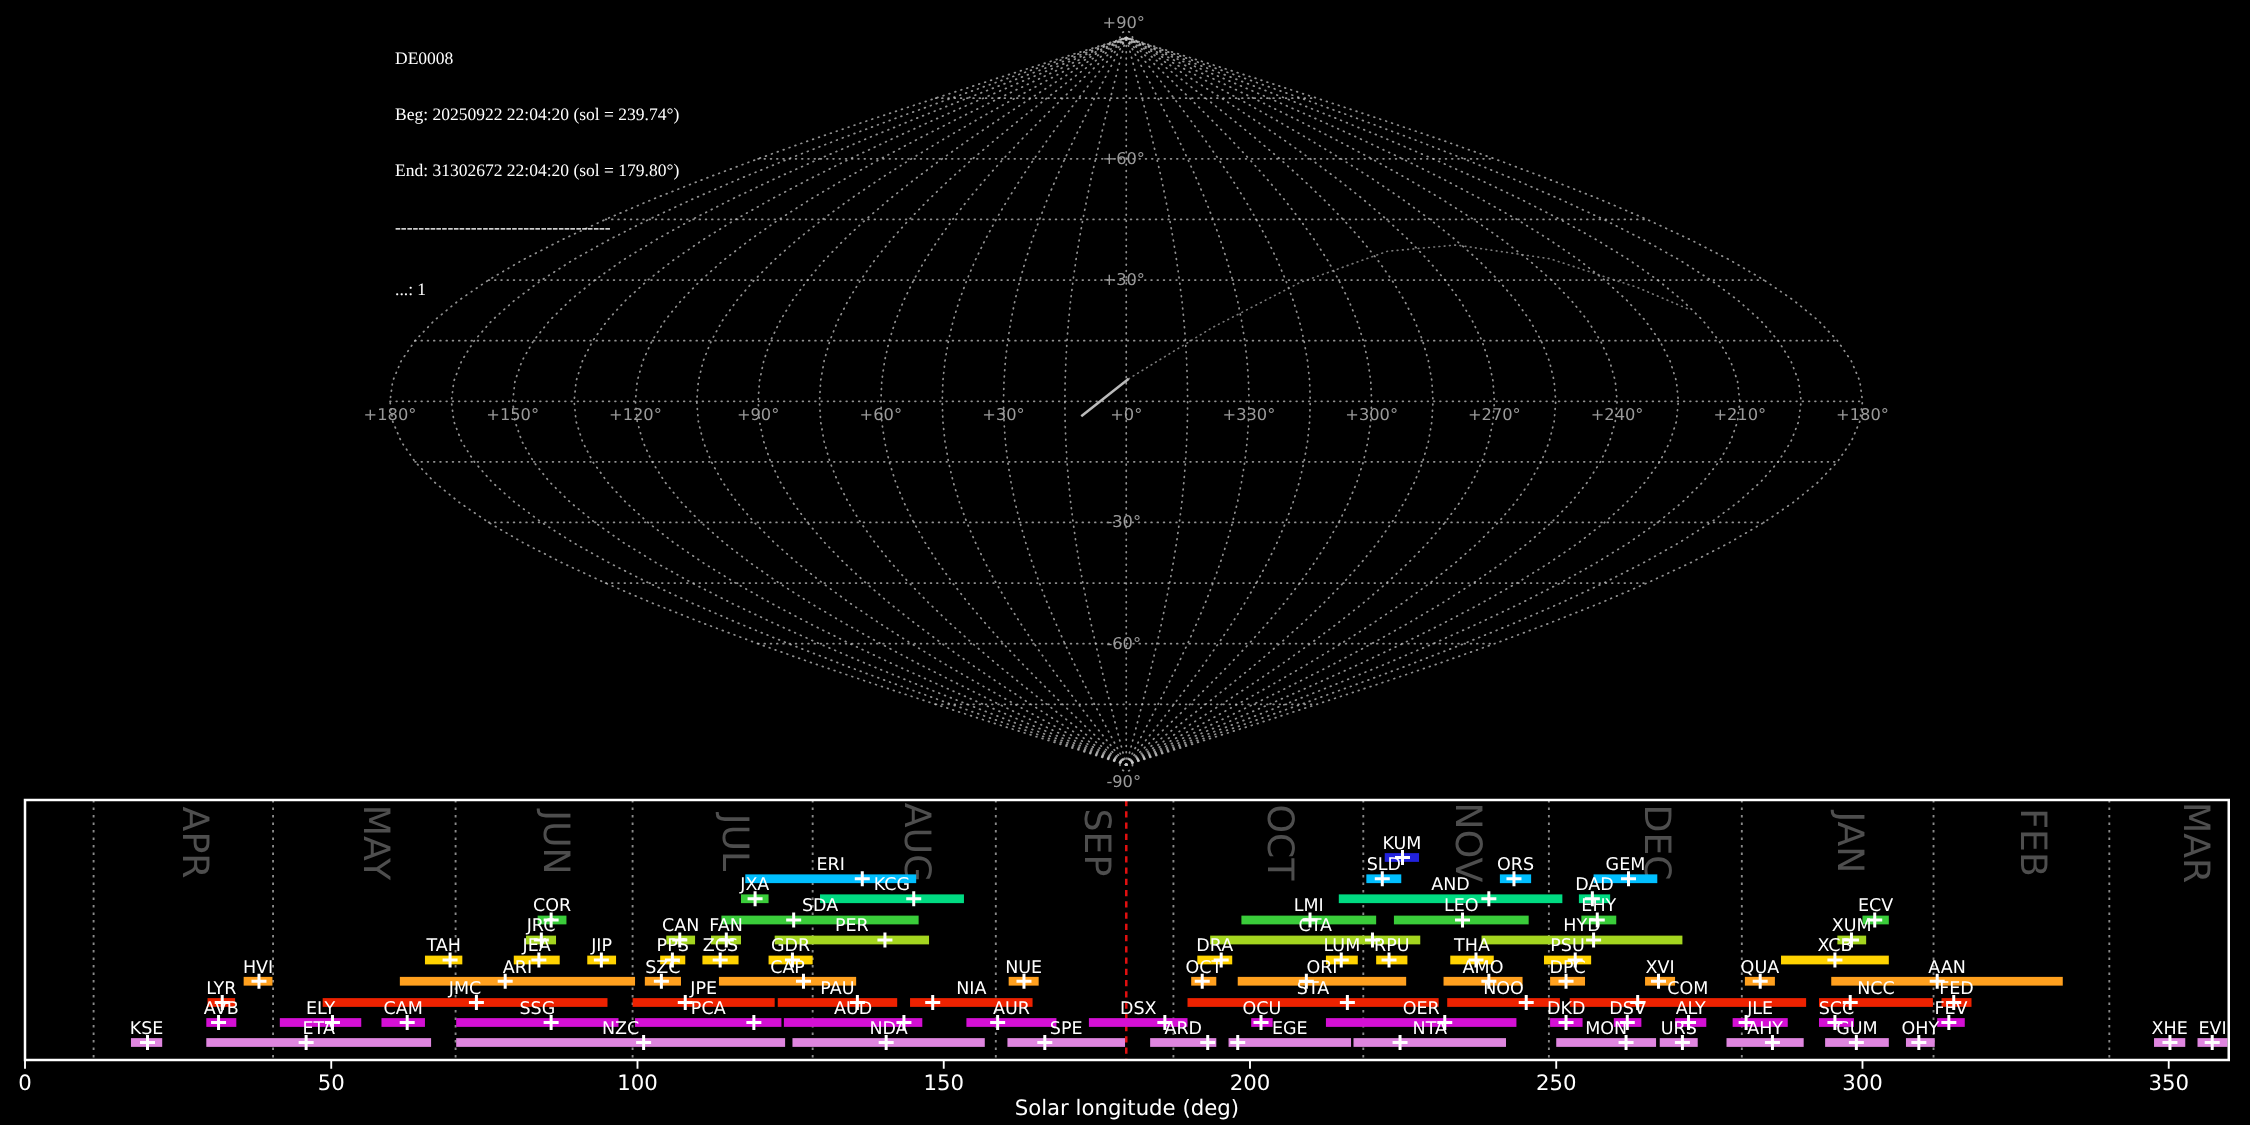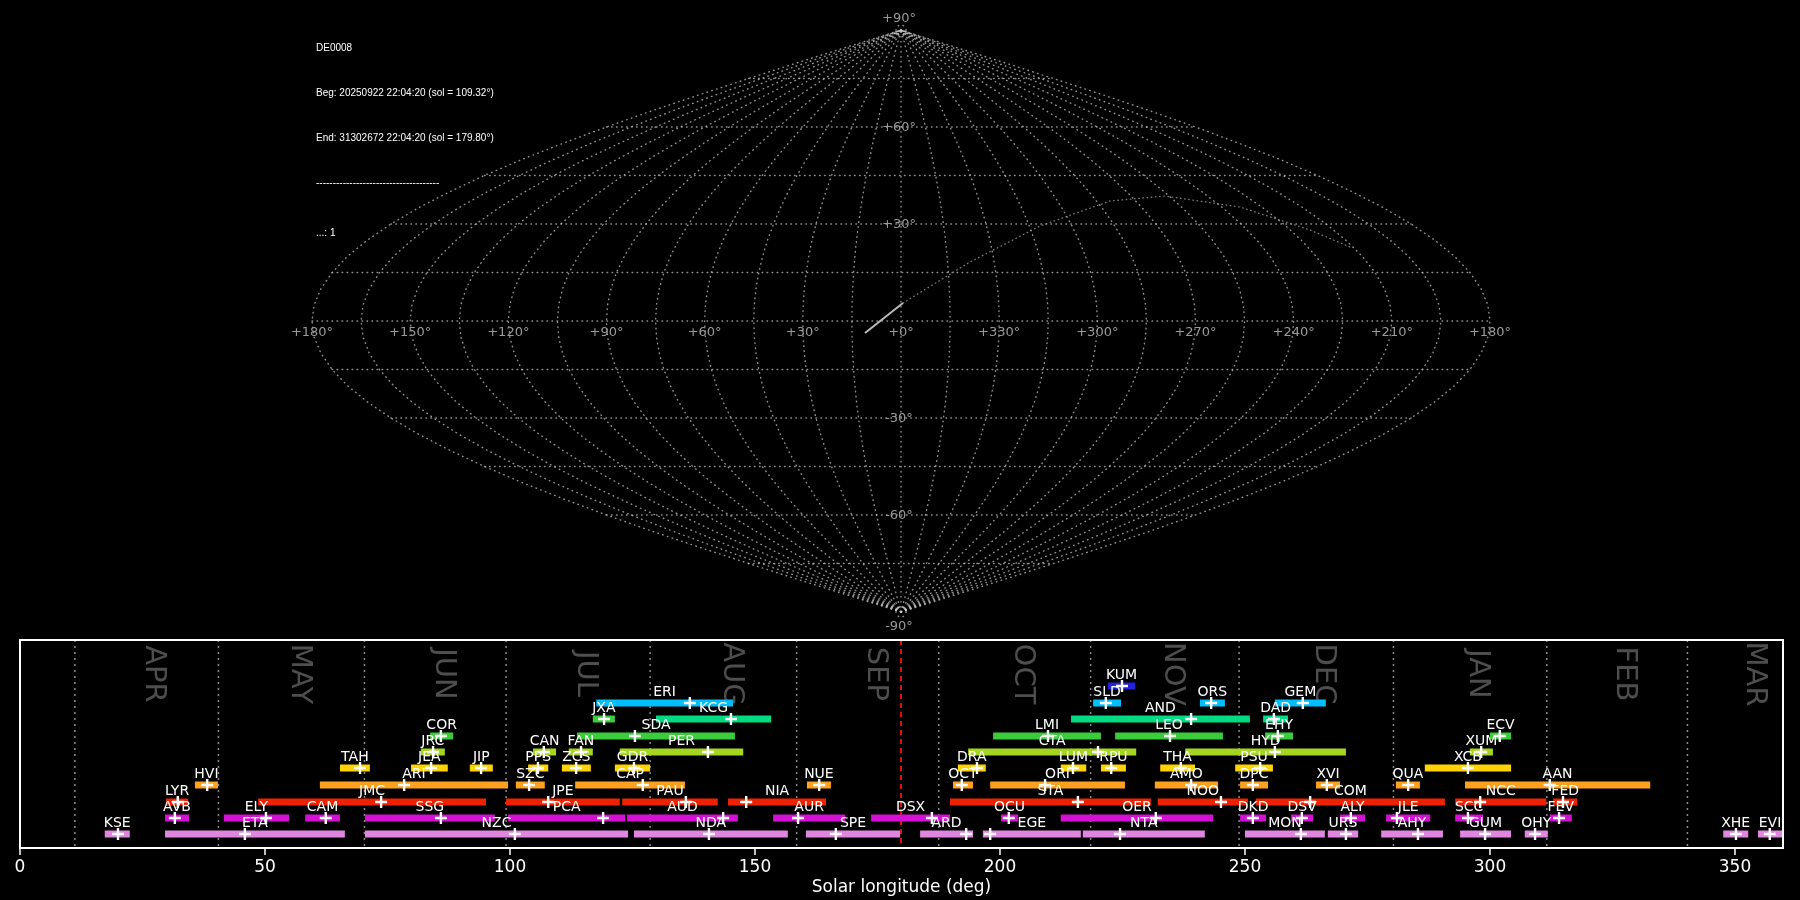--- a/index.html
+++ b/index.html
@@ -1,19 +1,19 @@
 <!DOCTYPE html>
 <html><head>
 <meta charset="utf-8">
 <style>
   html,body{margin:0;padding:0;background:#000;}
   #root{position:relative;width:1800px;height:900px;background:#000;overflow:hidden;
         font-family:"DejaVu Sans",sans-serif;}
   #stats{position:absolute;left:316px;top:10px;color:#fff;
-         font-family:Liberation Sans, sans-serif;font-size:10px;line-height:15px;white-space:pre;}
+         font-family:Liberation Serif, serif;font-size:14px;line-height:15px;white-space:pre;}
   #stats .count{margin-top:5px;}
   #chart{position:absolute;left:0;top:0;}
   text{font-family:"DejaVu Sans",sans-serif;}
 </style>
 </head>
 <body>
 
 <div id="root">
   <svg id="chart" width="1800" height="900">
     <g id="sky-grid">
@@ -379,18 +379,18 @@
         <text x="1244.9861033907725" y="872" fill="#fff" font-size="17" text-anchor="middle">250</text>
         <line x1="1489.9833240689272" y1="848" x2="1489.9833240689272" y2="855" stroke="#fff" stroke-width="1.5"></line>
         <text x="1489.9833240689272" y="872" fill="#fff" font-size="17" text-anchor="middle">300</text>
         <line x1="1734.9805447470817" y1="848" x2="1734.9805447470817" y2="855" stroke="#fff" stroke-width="1.5"></line>
         <text x="1734.9805447470817" y="872" fill="#fff" font-size="17" text-anchor="middle">350</text>
         <text x="901.5" y="892" fill="#fff" font-size="17" text-anchor="middle">Solar longitude (deg)</text>
       </g>
   </svg>
   <div id="stats">
     <div>DE0008</div>
-    <div>Beg: 20250922 22:04:20 (sol = 109.32°)</div>
+    <div>Beg: 20250922 22:04:20 (sol = 239.74°)</div>
     <div>End: 31302672 22:04:20 (sol = 179.80°)</div>
     <div>-------------------------------------</div>
     <div class="count">...: 1</div>
   </div>
 </div>
 
 </body></html>

